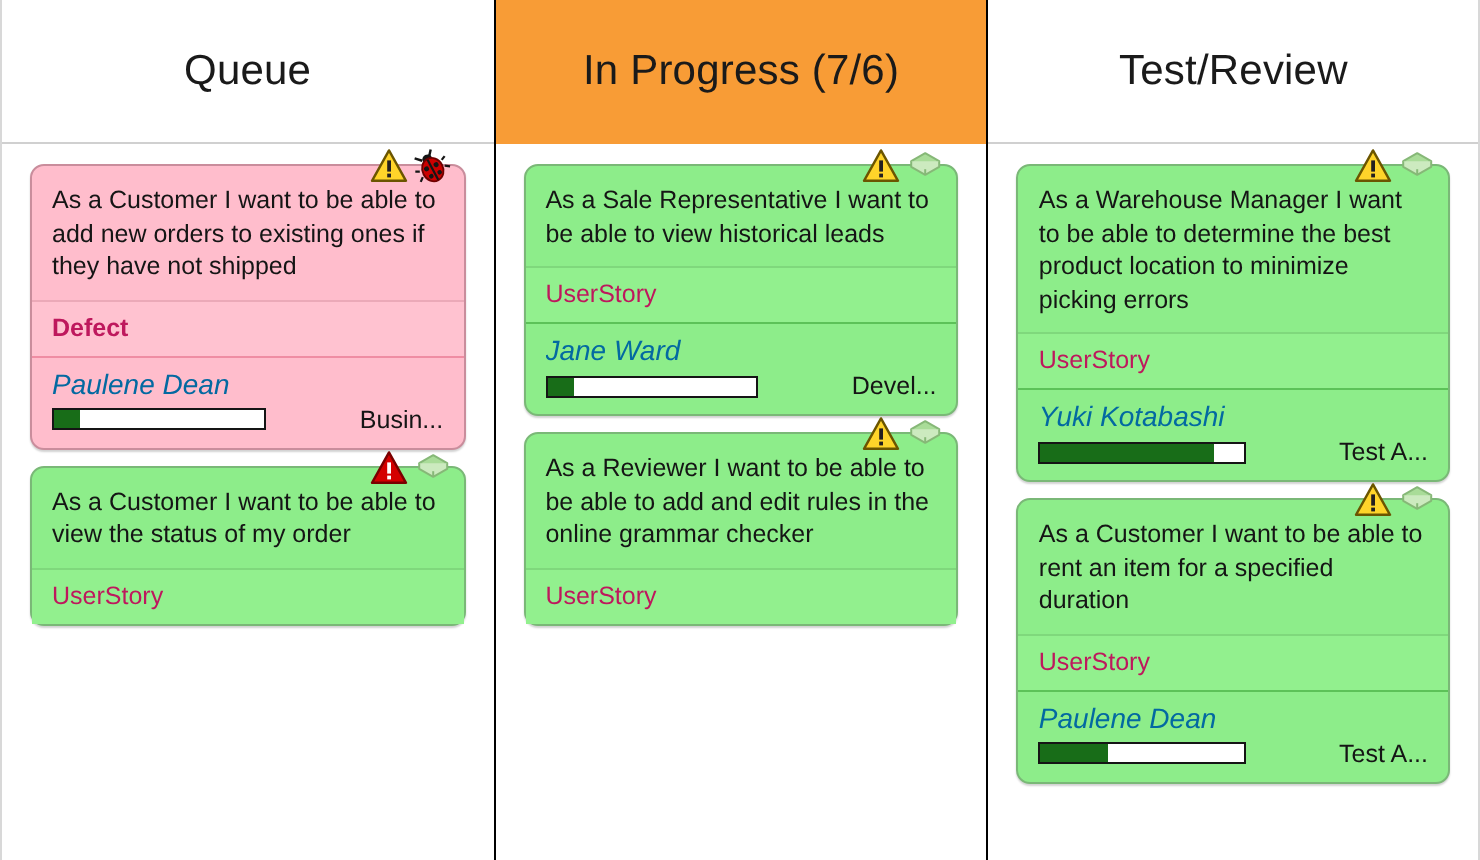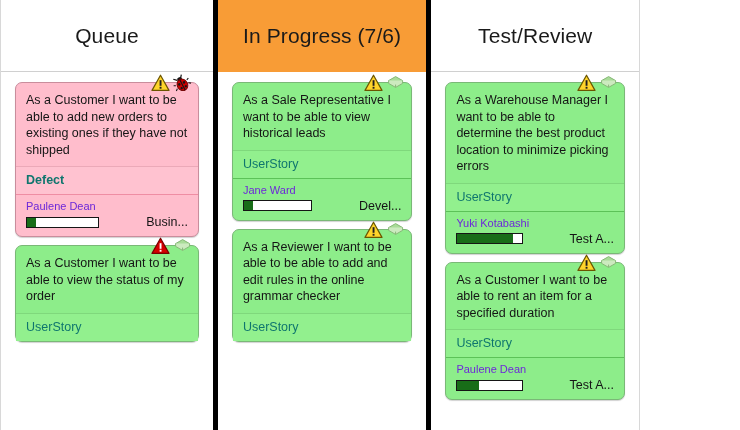--- a/index.html
+++ b/index.html
@@ -9,34 +9,34 @@
   body {
     width: 740px;
     height: 430px;
     background: #ffffff;
     font-family: "Liberation Sans", sans-serif;
     overflow: hidden;
   }
 
   .board {
     position: relative;
-    width: 640px;
+    width: 740px;
     height: 430px;
     display: flex;
     box-sizing: border-box;
     justify-content: space-between;
   }
 
   
   .column {
     position: relative;
     width: 246.6px;
     height: 430px;
     box-sizing: border-box;
-    border-left: 5px solid #000000;
+    border-left: 1px solid #000000;
     display: flex;
     flex-direction: column;
   }
   .column:first-child {
     border-left: 1px solid #d8d8d8;
   }
   .column:last-child {
     border-right: 1px solid #d8d8d8;
   }
 
@@ -91,21 +91,21 @@
     font-size: 12.5px;
     line-height: 16.5px;
     color: #151515;
     padding: 9px 10px 8px 10px;
     min-height: 34px;
     box-sizing: border-box;
   }
 
   .card-type {
     font-size: 12.5px;
-    color: #0f766e;
+    color: #be185d;
     padding: 6px 10px 7px 10px;
     box-sizing: border-box;
   }
   .card.green .card-type {
     background: #92f08e;
     border-top: 1px solid #7fd87c;
   }
   .card.pink .card-type {
     background: #ffc2d0;
     border-top: 1px solid #eba9b8;
@@ -117,25 +117,26 @@
     box-sizing: border-box;
   }
   .card.green .card-footer {
     border-top: 1px solid #5cc258;
   }
   .card.pink .card-footer {
     border-top: 1px solid #ef8da3;
   }
 
   .assignee {
-    font-size: 11px;
-    color: #6d28d9;
+    font-size: 14px;
+    color: #0369a1;
     padding-bottom: 3px;
     white-space: nowrap;
     overflow: hidden;
+    font-style: italic;
   }
 
   .progress-row {
     display: flex;
     align-items: center;
     gap: 7px;
   }
   .progress-track {
     flex: 1 1 auto;
     height: 11px;

